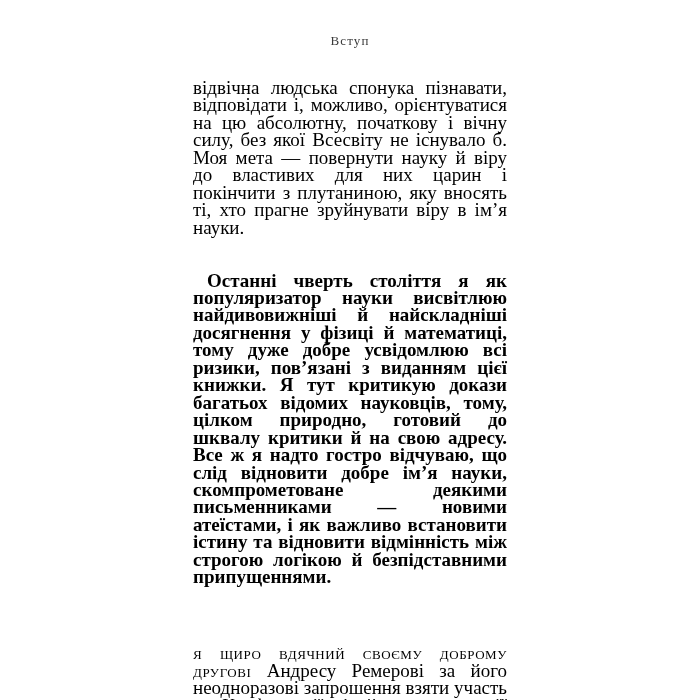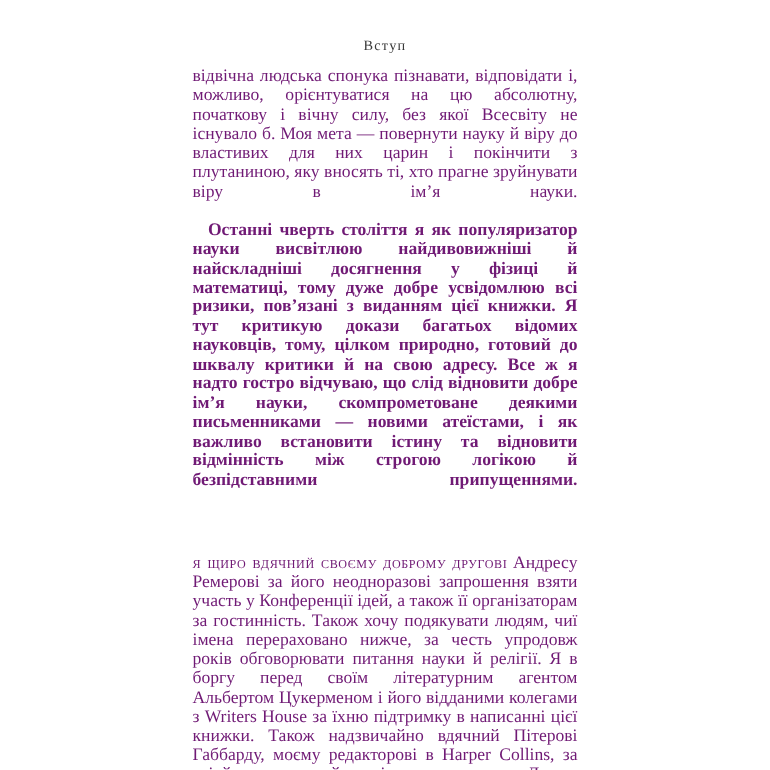--- a/index.html
+++ b/index.html
@@ -47,28 +47,28 @@
   .body-block {
     margin: 0;
   }
 
   .body-block + .body-block {
     margin-top: 41px;
     font-family: Liberation Serif, serif;
   }
 
   p.para {
-    margin: 0;
-    font-size: 16px;
+    margin: 18px;
+    font-size: 19px;
     line-height: 17.45px;
     text-align: justify;
     text-justify: inter-word;
     hyphens: manual;
     -webkit-hyphens: manual;
-    color: #701a75;
+    color: #000000;
   }
 
   p.para.indent {
     text-indent: 14px;
     font-weight: bold;
   }
 
   
   p.para::after {
     content: "";

